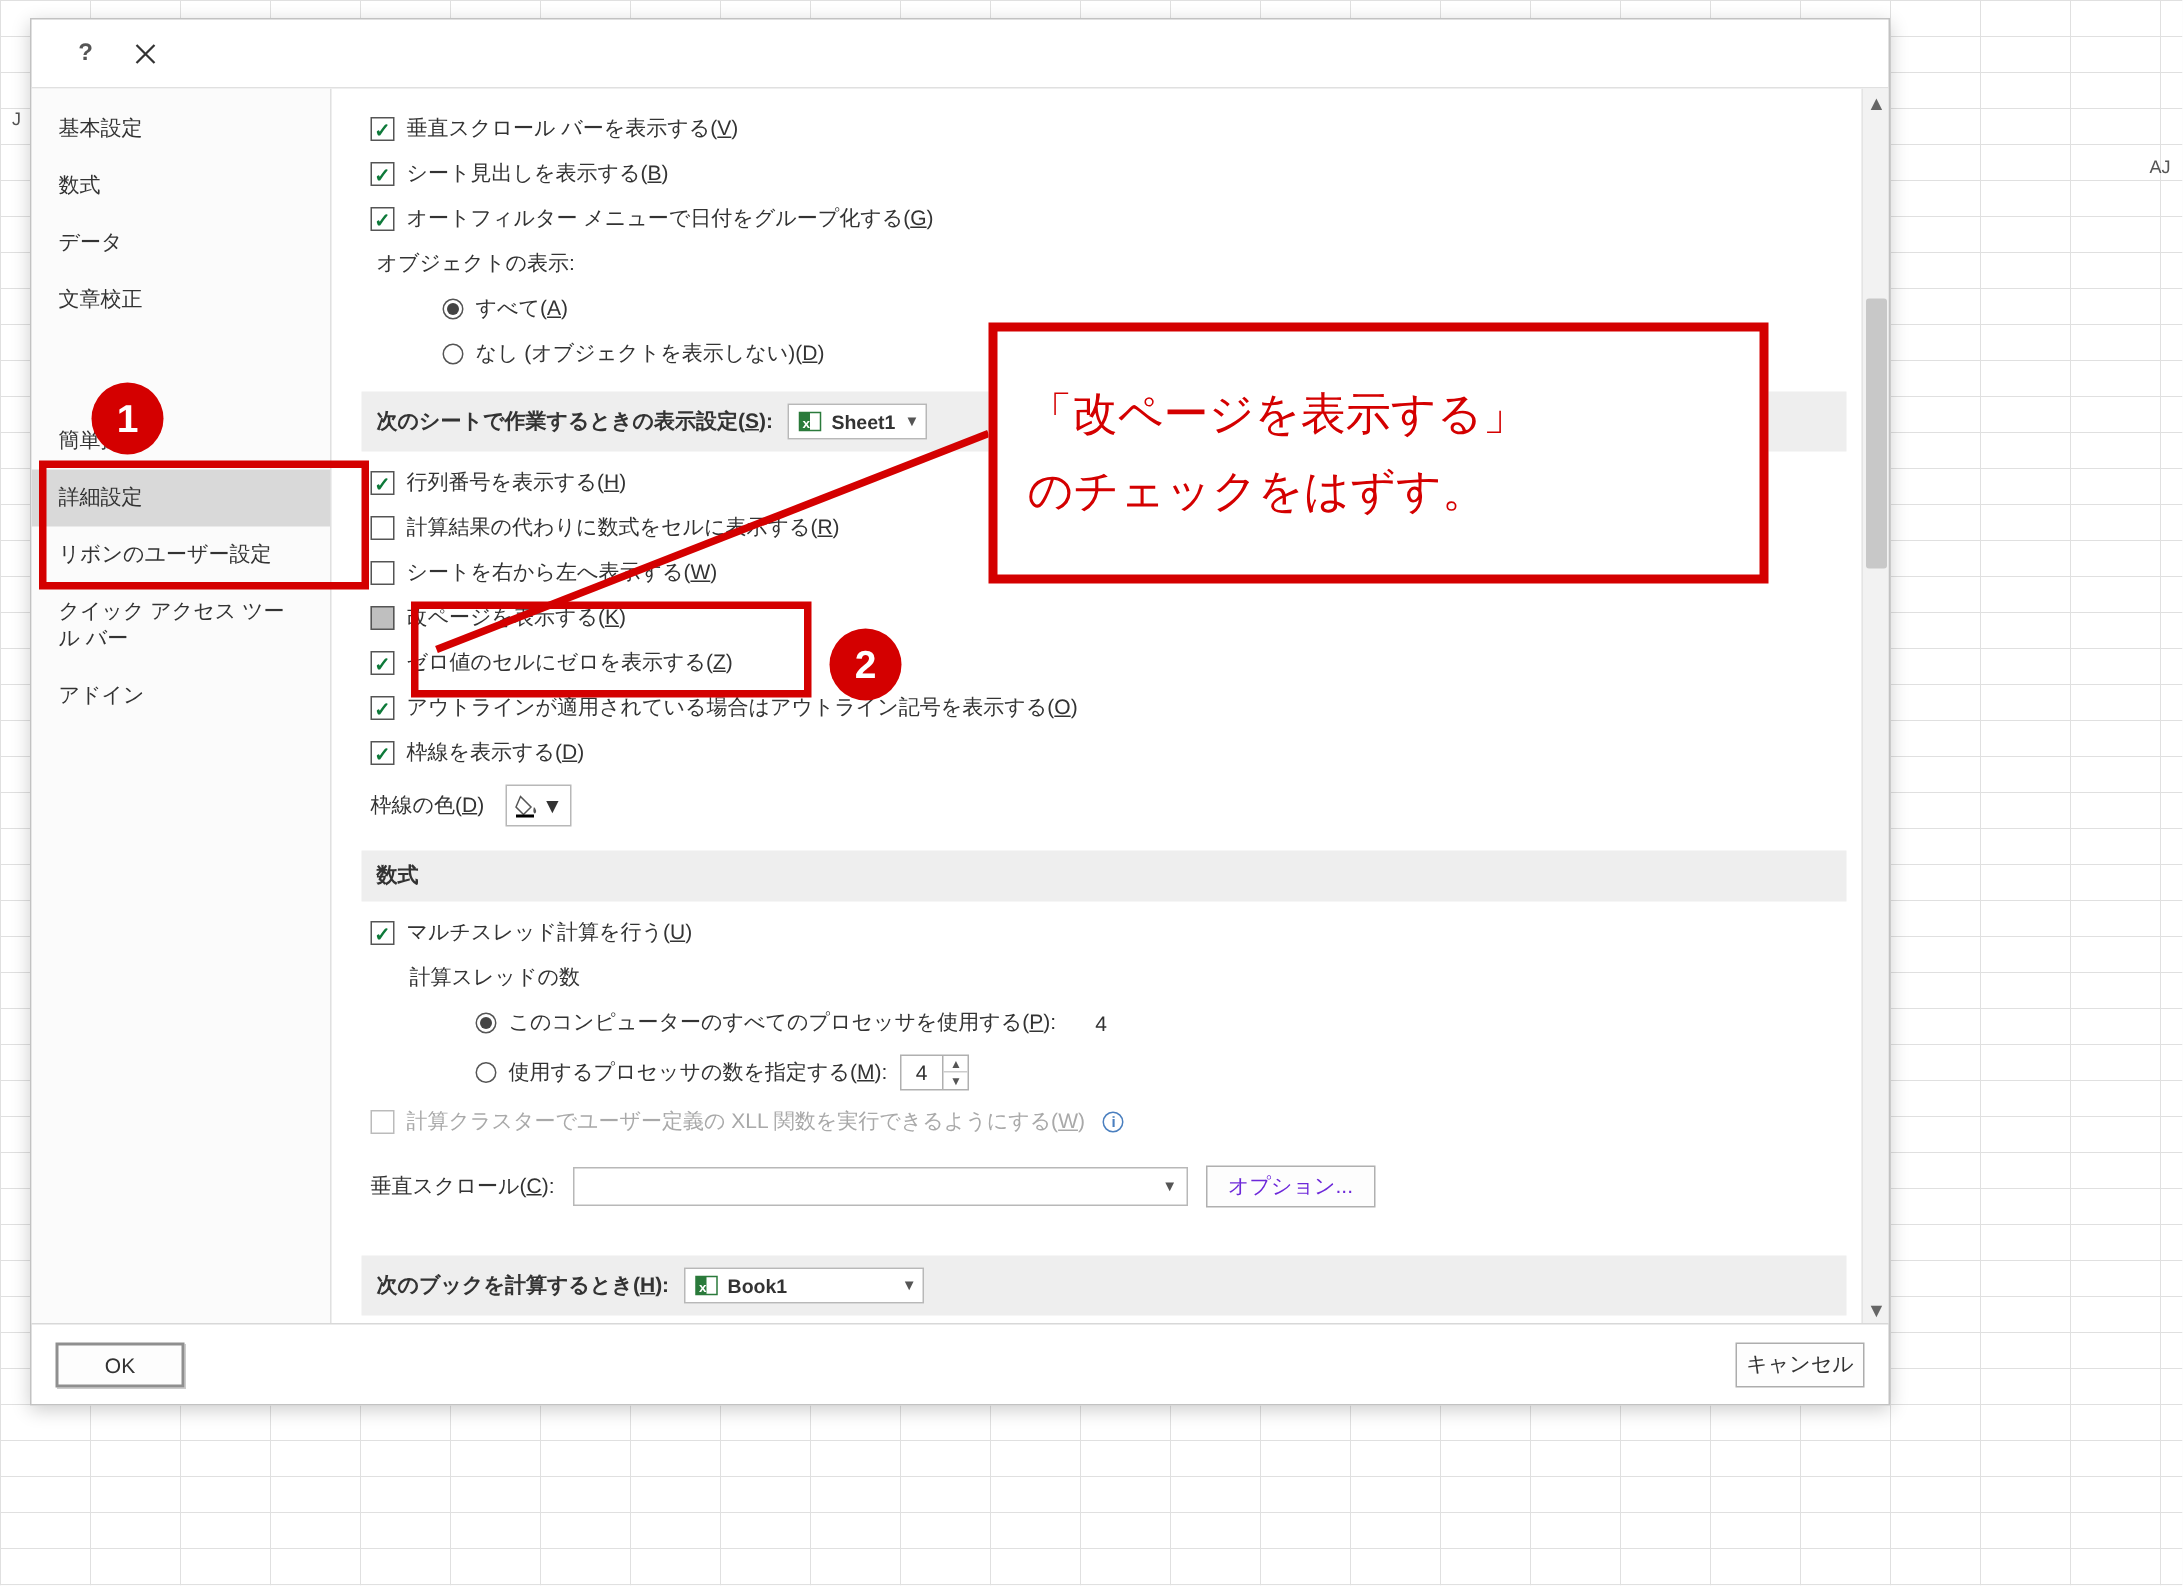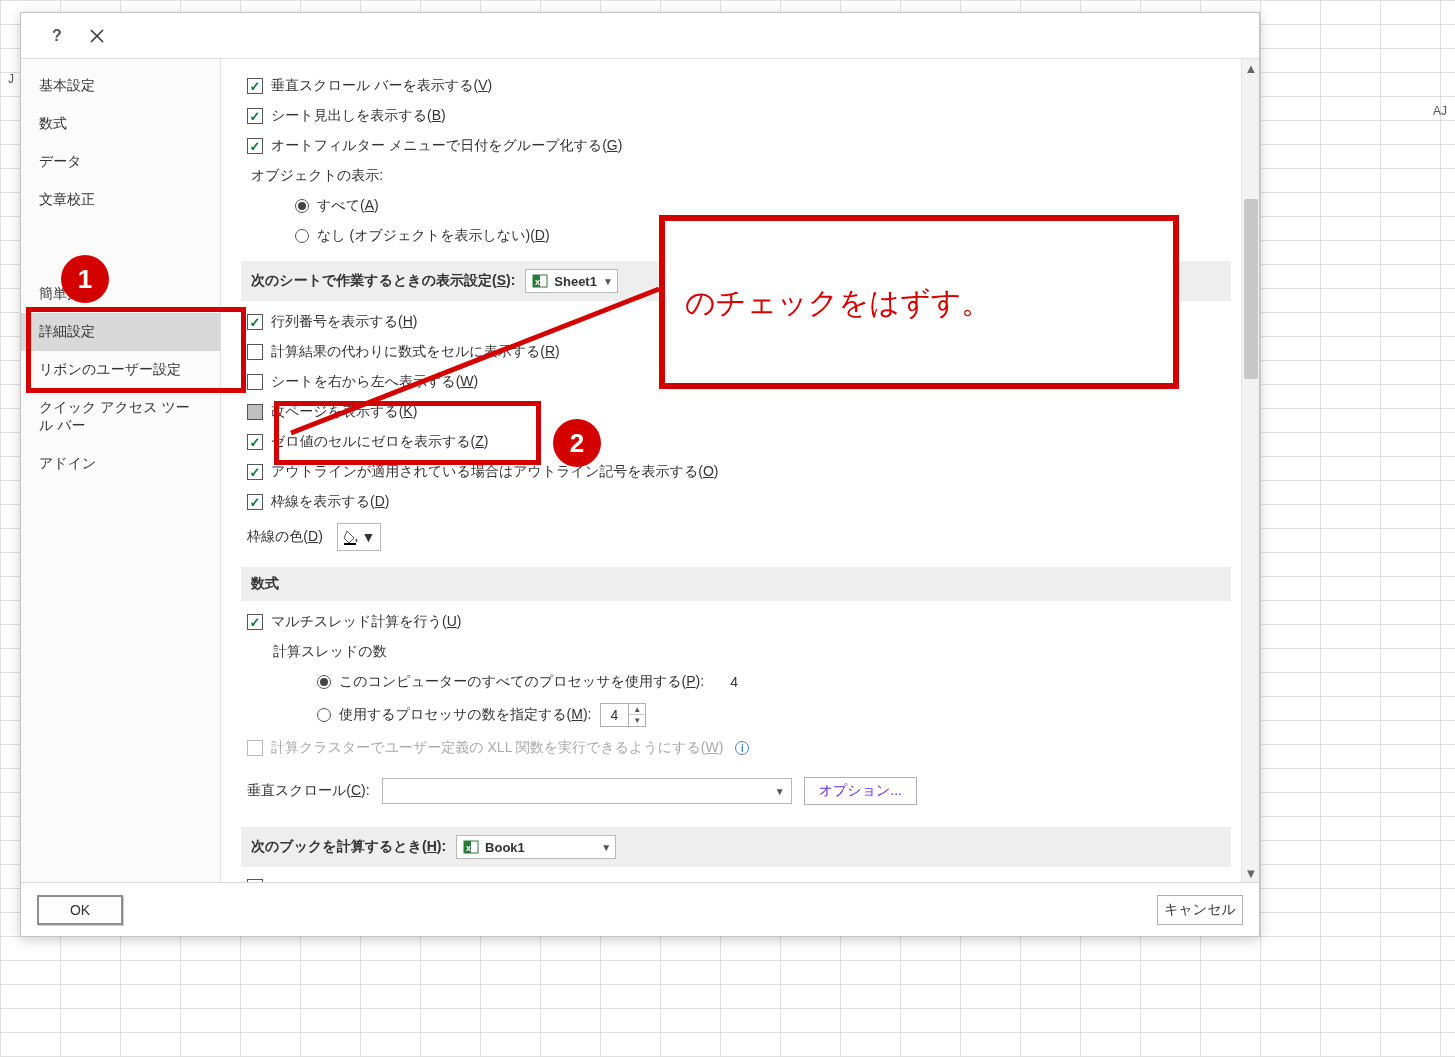--- a/index.html
+++ b/index.html
@@ -339,21 +339,21 @@
             </div>
 
           <div class="row" style="gap:12px; margin-top:8px;">
             <span><span>垂直スクロール(</span><span class="hk">C</span><span>):</span></span>
             <span class="wide-combo">
                 <span class="caret">▼</span>
               </span>
             <span class="btn-std">オプション...</span>
           </div>
 
-          <div class="section-hdr stretch" style="margin-top:16px;">
+          <div class="section-hdr stretch" style="margin-top:26px;">
             <span><span>次のブックを計算するとき(</span><span class="hk">H</span><span>):</span></span>
             <span class="combo" style="width:160px; justify-content:space-between;">
               <span style="display:flex;align-items:center;gap:6px;">
                 <svg class="excel-icon" viewBox="0 0 16 16">
                     <rect x="1" y="2" width="14" height="12" fill="#fff" stroke="#2a7a3b"></rect>
                     <rect x="1" y="2" width="7" height="12" fill="#2a7a3b"></rect>
                     <text x="3" y="12" font-size="9" fill="#fff" font-weight="bold">x</text>
                   </svg>
                 <span>Book1</span>
               </span>
@@ -384,18 +384,19 @@
     <div class="anno-box1"></div>
 
     <div class="badge" style="left:532px; top:406px;">2</div>
     <div class="anno-box2"></div>
 
     <svg class="anno-line" style="left:230px; top:270px; width:420px; height:160px;">
       <line x1="408" y1="6" x2="40" y2="150" stroke="#d40000" stroke-width="5"></line>
     </svg>
 
     <div class="anno-callout">
+      <div>「改ページを表示する」</div>
       <div>のチェックをはずす。</div>
     </div>
 
   </div>
 
 </div>
 
 </body></html>

